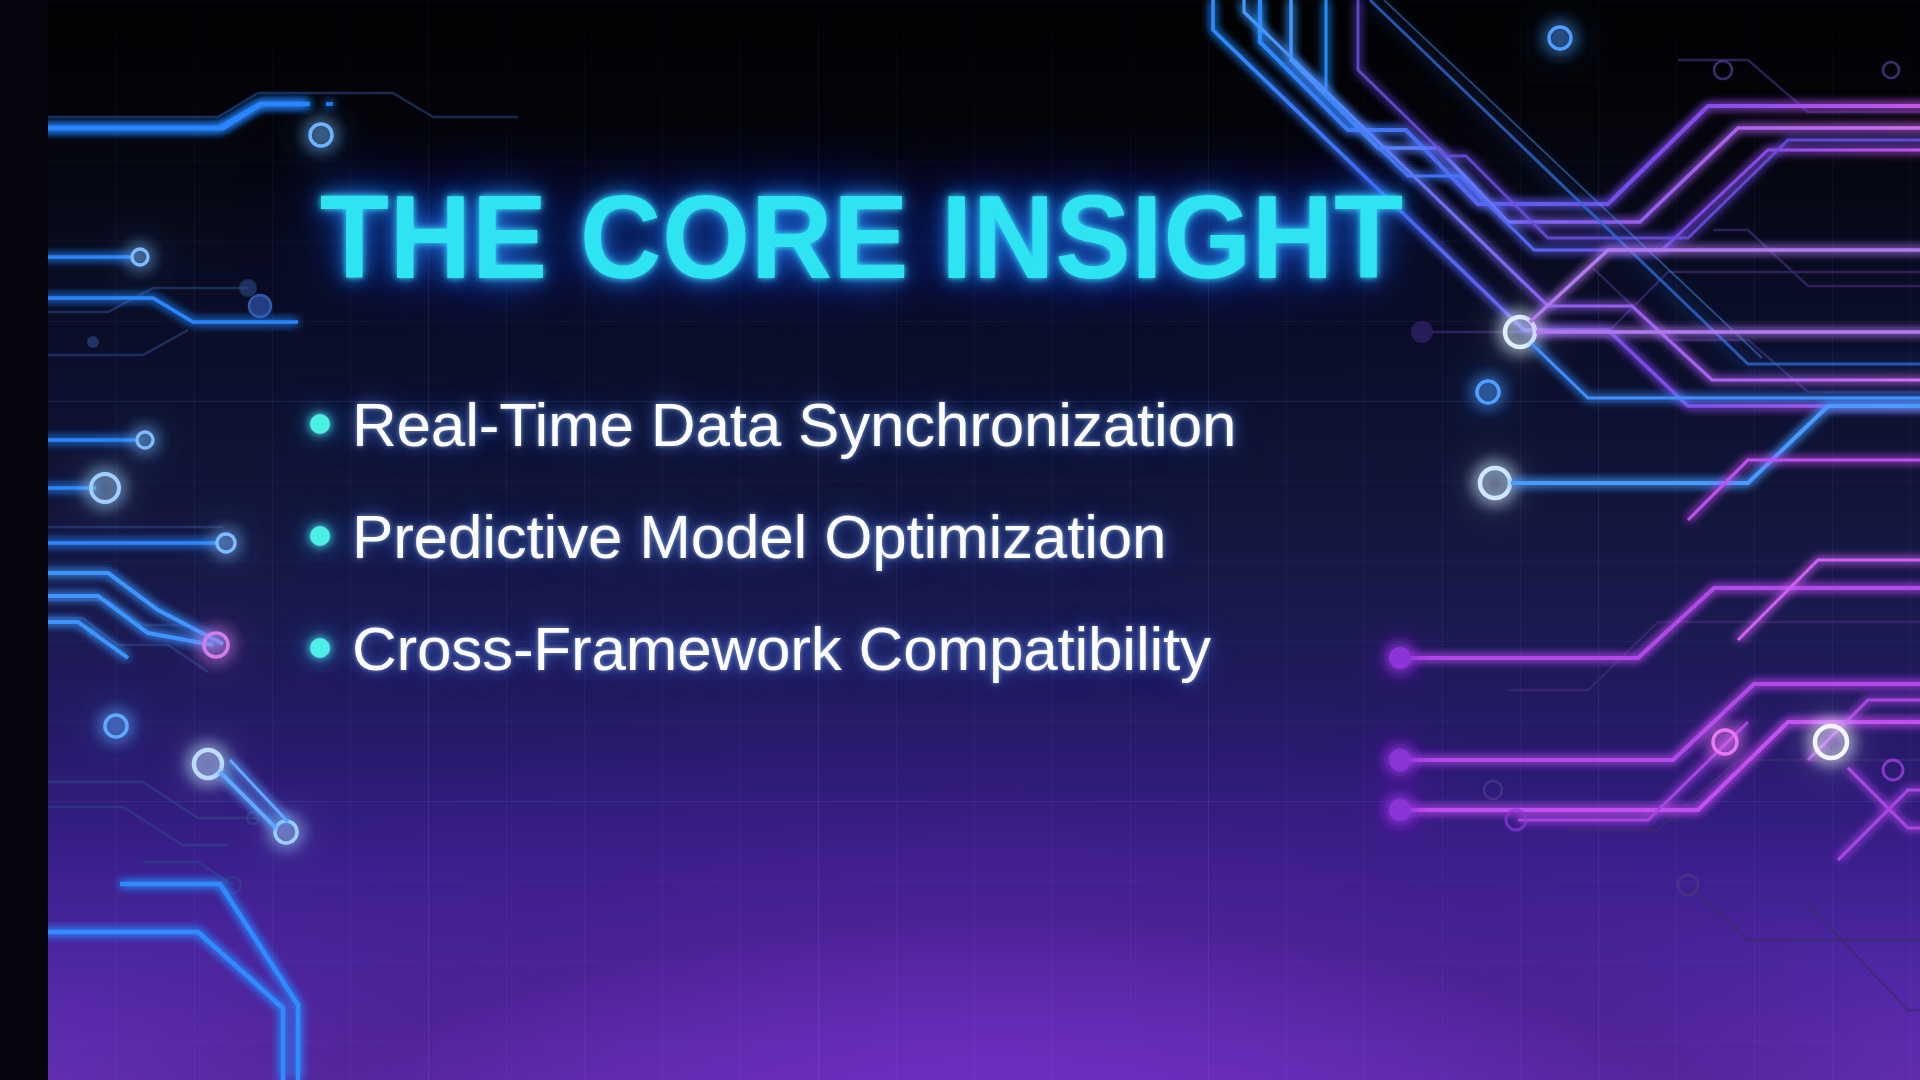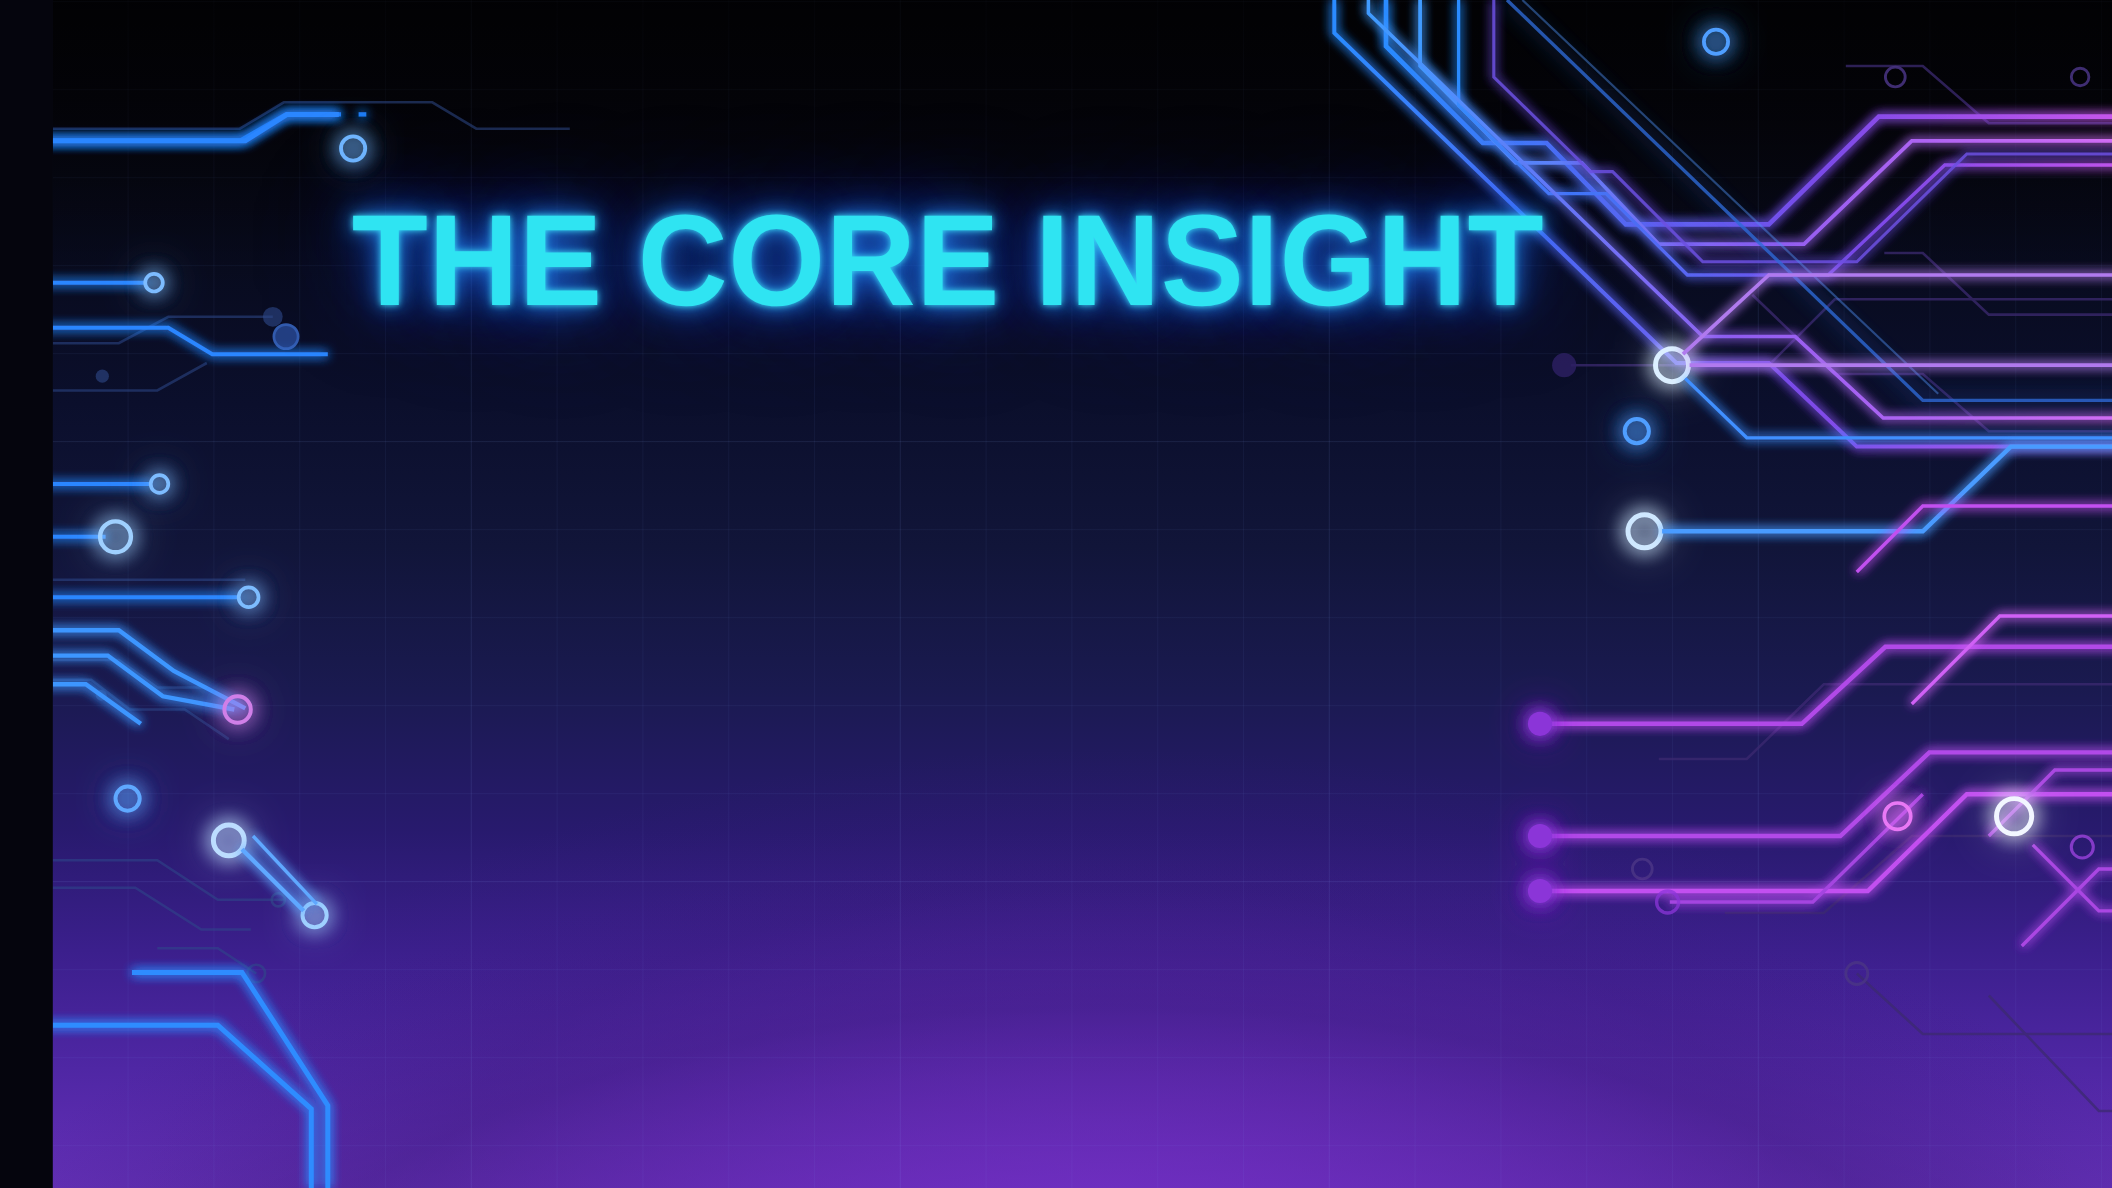--- a/index.html
+++ b/index.html
@@ -327,15 +327,33 @@
     <g stroke="#8e5cf0" stroke-width="2.6" fill="none" opacity="0.5">
       <path d="M 1880 0 L 1880 60 L 1930 60"></path>
       <path d="M 1905 0 L 1905 38 L 1930 38"></path>
     </g>
   </svg>
 
   <div class="content">
 
     <div class="title">THE CORE INSIGHT</div>
 
+    <div class="bullets">
+
+      <div class="bullet-row">
+        <span class="bullet-dot"></span>
+        <span class="bullet-text">Real-Time Data Synchronization</span>
+      </div>
+
+      <div class="bullet-row">
+        <span class="bullet-dot"></span>
+        <span class="bullet-text">Predictive Model Optimization</span>
+      </div>
+
+      <div class="bullet-row">
+        <span class="bullet-dot"></span>
+        <span class="bullet-text">Cross-Framework Compatibility</span>
+      </div>
+
+    </div>
   </div>
 
 </div>
 
 </body></html>

